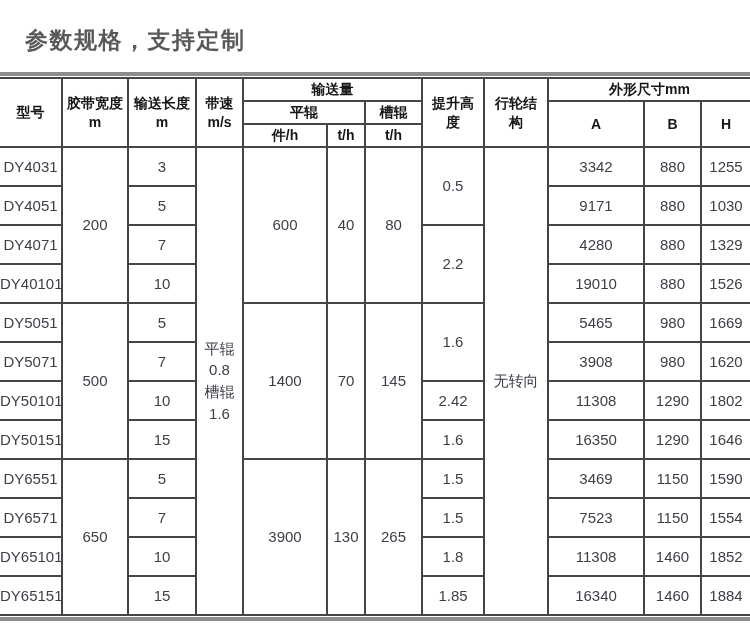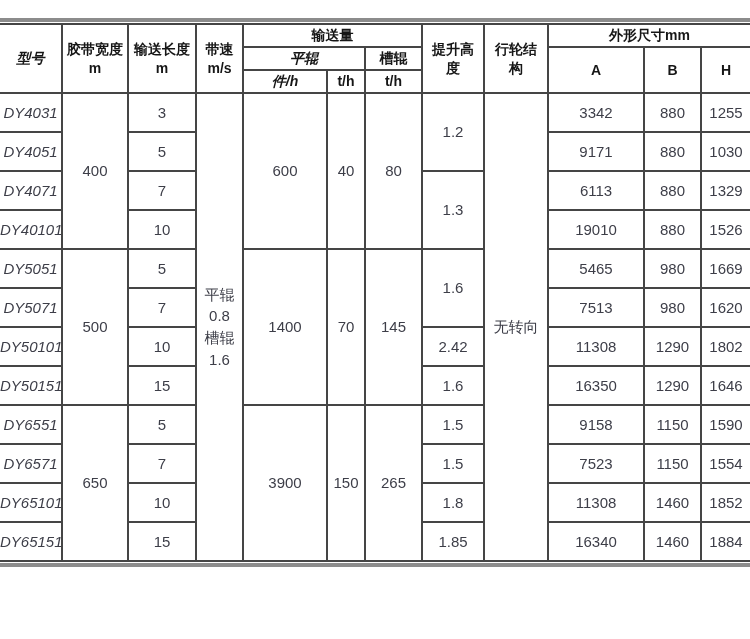--- a/index.html
+++ b/index.html
@@ -37,21 +37,21 @@
   .spec-table th,
   .spec-table td {
     border: 2px solid #454545;
     text-align: center;
     vertical-align: middle;
     white-space: pre-line;
     overflow: hidden;
     padding: 0;
   }
   .spec-table th:first-child,
-  .spec-table td:first-child { border-left: none; font-style: italic; }
+  .spec-table td:first-child { border-left: none; }
   .spec-table tr > th:last-child,
   .spec-table tr > td:last-child { border-right: none; }
   .spec-table thead th {
     font-size: 14px;
     font-weight: bold;
     color: #161616;
     height: 19px;
     line-height: 1.3;
     padding: 1px 0;
   }
@@ -60,20 +60,21 @@
     font-weight: normal;
     color: #3d3e48;
     height: 37px;
     line-height: 1.45;
   }
 </style>
 </head>
 <body>
 
 <div class="page">
+  <div class="page-title">参数规格，支持定制</div>
   <div class="table-wrap">
     <table class="spec-table">
       <colgroup>
           <col style="width: 62px;">
           <col style="width: 66px;">
           <col style="width: 68px;">
           <col style="width: 47px;">
           <col style="width: 84px;">
           <col style="width: 38px;">
           <col style="width: 57px;">
@@ -108,47 +109,47 @@
           </tr>
           <tr>
             <th>件/h</th>
             <th>t/h</th>
             <th>t/h</th>
           </tr>
         </thead>
       <tbody>
           <tr>
             <td>DY4031</td>
-            <td rowspan="4">400</td>
+            <td rowspan="4">200</td>
             <td>3</td>
             <td rowspan="12">平辊
 0.8
 槽辊
 1.6</td>
             <td rowspan="4">600</td>
             <td rowspan="4">40</td>
             <td rowspan="4">80</td>
-            <td rowspan="2">1.2</td>
+            <td rowspan="2">0.5</td>
             <td rowspan="12">无转向</td>
             <td>3342</td>
             <td>880</td>
             <td>1255</td>
           </tr>
           <tr>
             <td>DY4051</td>
             <td>5</td>
             <td>9171</td>
             <td>880</td>
             <td>1030</td>
           </tr>
           <tr>
             <td>DY4071</td>
             <td>7</td>
-            <td rowspan="2">1.3</td>
-            <td>6113</td>
+            <td rowspan="2">2.2</td>
+            <td>4280</td>
             <td>880</td>
             <td>1329</td>
           </tr>
           <tr>
             <td>DY40101</td>
             <td>10</td>
             <td>19010</td>
             <td>880</td>
             <td>1526</td>
           </tr>
@@ -160,21 +161,21 @@
             <td rowspan="4">70</td>
             <td rowspan="4">145</td>
             <td rowspan="2">1.6</td>
             <td>5465</td>
             <td>980</td>
             <td>1669</td>
           </tr>
           <tr>
             <td>DY5071</td>
             <td>7</td>
-            <td>7513</td>
+            <td>3908</td>
             <td>980</td>
             <td>1620</td>
           </tr>
           <tr>
             <td>DY50101</td>
             <td>10</td>
             <td>2.42</td>
             <td>11308</td>
             <td>1290</td>
             <td>1802</td>
@@ -185,24 +186,24 @@
             <td>1.6</td>
             <td>16350</td>
             <td>1290</td>
             <td>1646</td>
           </tr>
           <tr>
             <td>DY6551</td>
             <td rowspan="4">650</td>
             <td>5</td>
             <td rowspan="4">3900</td>
-            <td rowspan="4">150</td>
+            <td rowspan="4">130</td>
             <td rowspan="4">265</td>
             <td>1.5</td>
-            <td>9158</td>
+            <td>3469</td>
             <td>1150</td>
             <td>1590</td>
           </tr>
           <tr>
             <td>DY6571</td>
             <td>7</td>
             <td>1.5</td>
             <td>7523</td>
             <td>1150</td>
             <td>1554</td>

